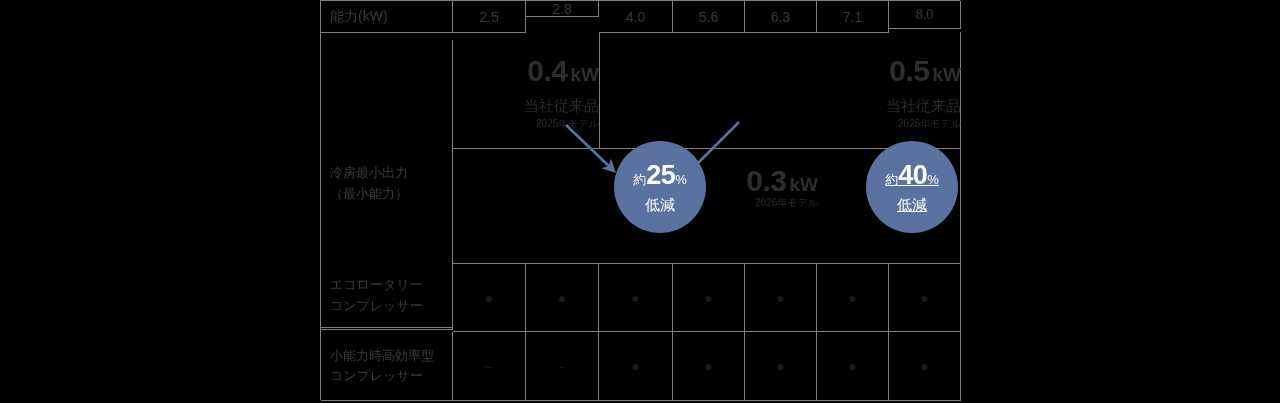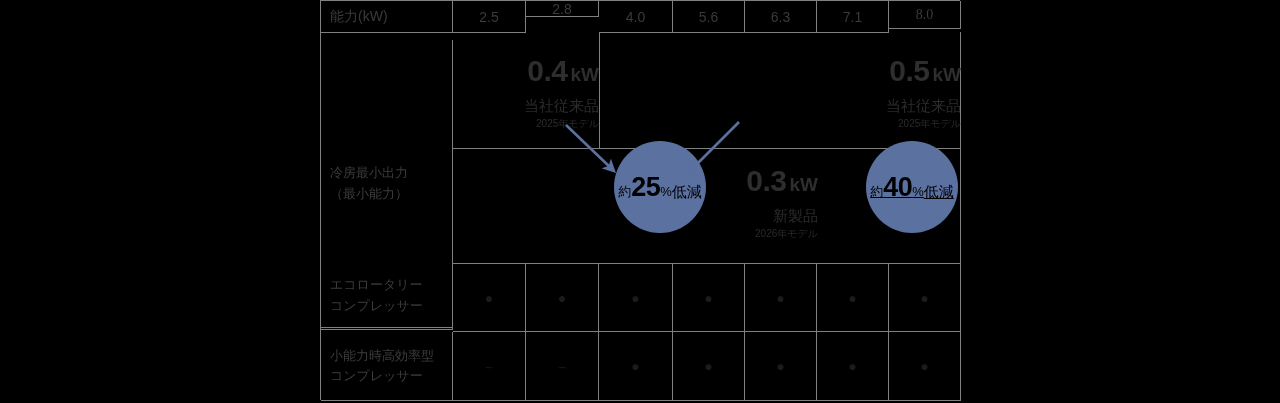--- a/index.html
+++ b/index.html
@@ -72,23 +72,23 @@
     margin-left: 3px;
   }
   .sub1 { color: #2b2b2b; font-size: 15px; line-height: 1.45; margin-top: 9px; }
   .sub2 { color: #2b2b2b; font-size: 10px; line-height: 1.45; }
 
   .badge {
     position: absolute;
     width: 92px; height: 92px;
     border-radius: 50%;
     background: #5b719f;
-    display: flex; flex-direction: row;
+    display: flex; flex-direction: column;
     align-items: center; justify-content: center;
-    color: #000000;
+    color: #ffffff;
   }
   .badge .line1 { white-space: nowrap; line-height: 1; }
   .badge .pre { font-size: 13px; }
   .badge .num { font-size: 27px; font-weight: 700; letter-spacing: -0.5px; }
   .badge .pct { font-size: 13px; }
   .badge .line2 { font-size: 15px; margin-top: 8px; line-height: 1; }
 
   #arrows { position: absolute; left: 0; top: 0; width: 1280px; height: 403px; pointer-events: none; }
 </style>
 </head>
@@ -145,21 +145,20 @@
           <span>0.5</span><span class="unit">kW</span>
         </div>
         <div class="sub1">当社従来品</div>
         <div class="sub2">2025年モデル</div>
       </div>
 
       <div class="valblock" style="left:215px;top:134px;width:150px;">
         <div class="bigval">
           <span>0.3</span><span class="unit">kW</span>
         </div>
-        <div class="sub1">新製品</div>
         <div class="sub2">2026年モデル</div>
       </div>
 
       <div class="badge" style="left:161px;top:109px;">
         <div class="line1">
           <span class="pre">約</span><span class="num">25</span><span class="pct">%</span>
         </div>
         <div class="line2">低減</div>
       </div>
 

